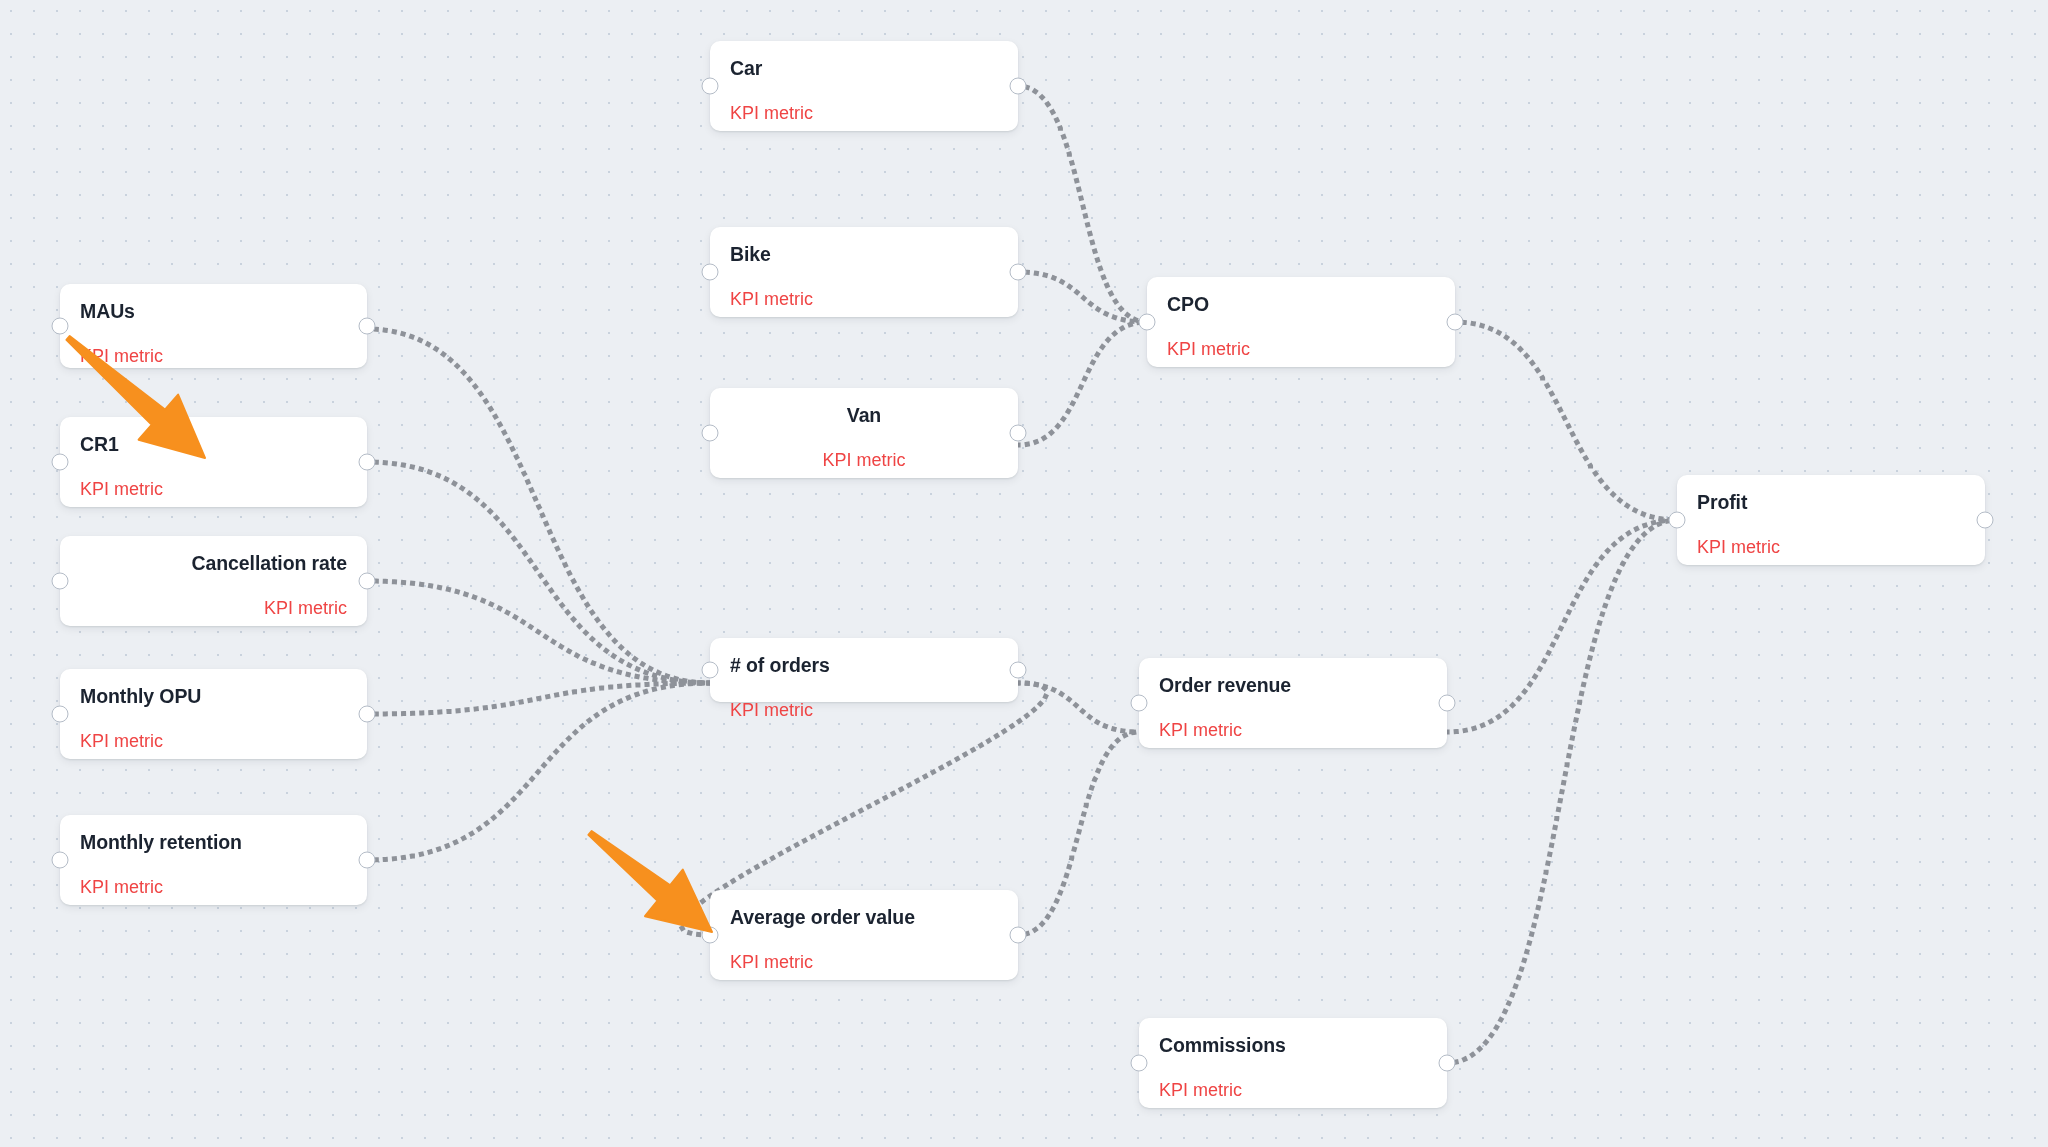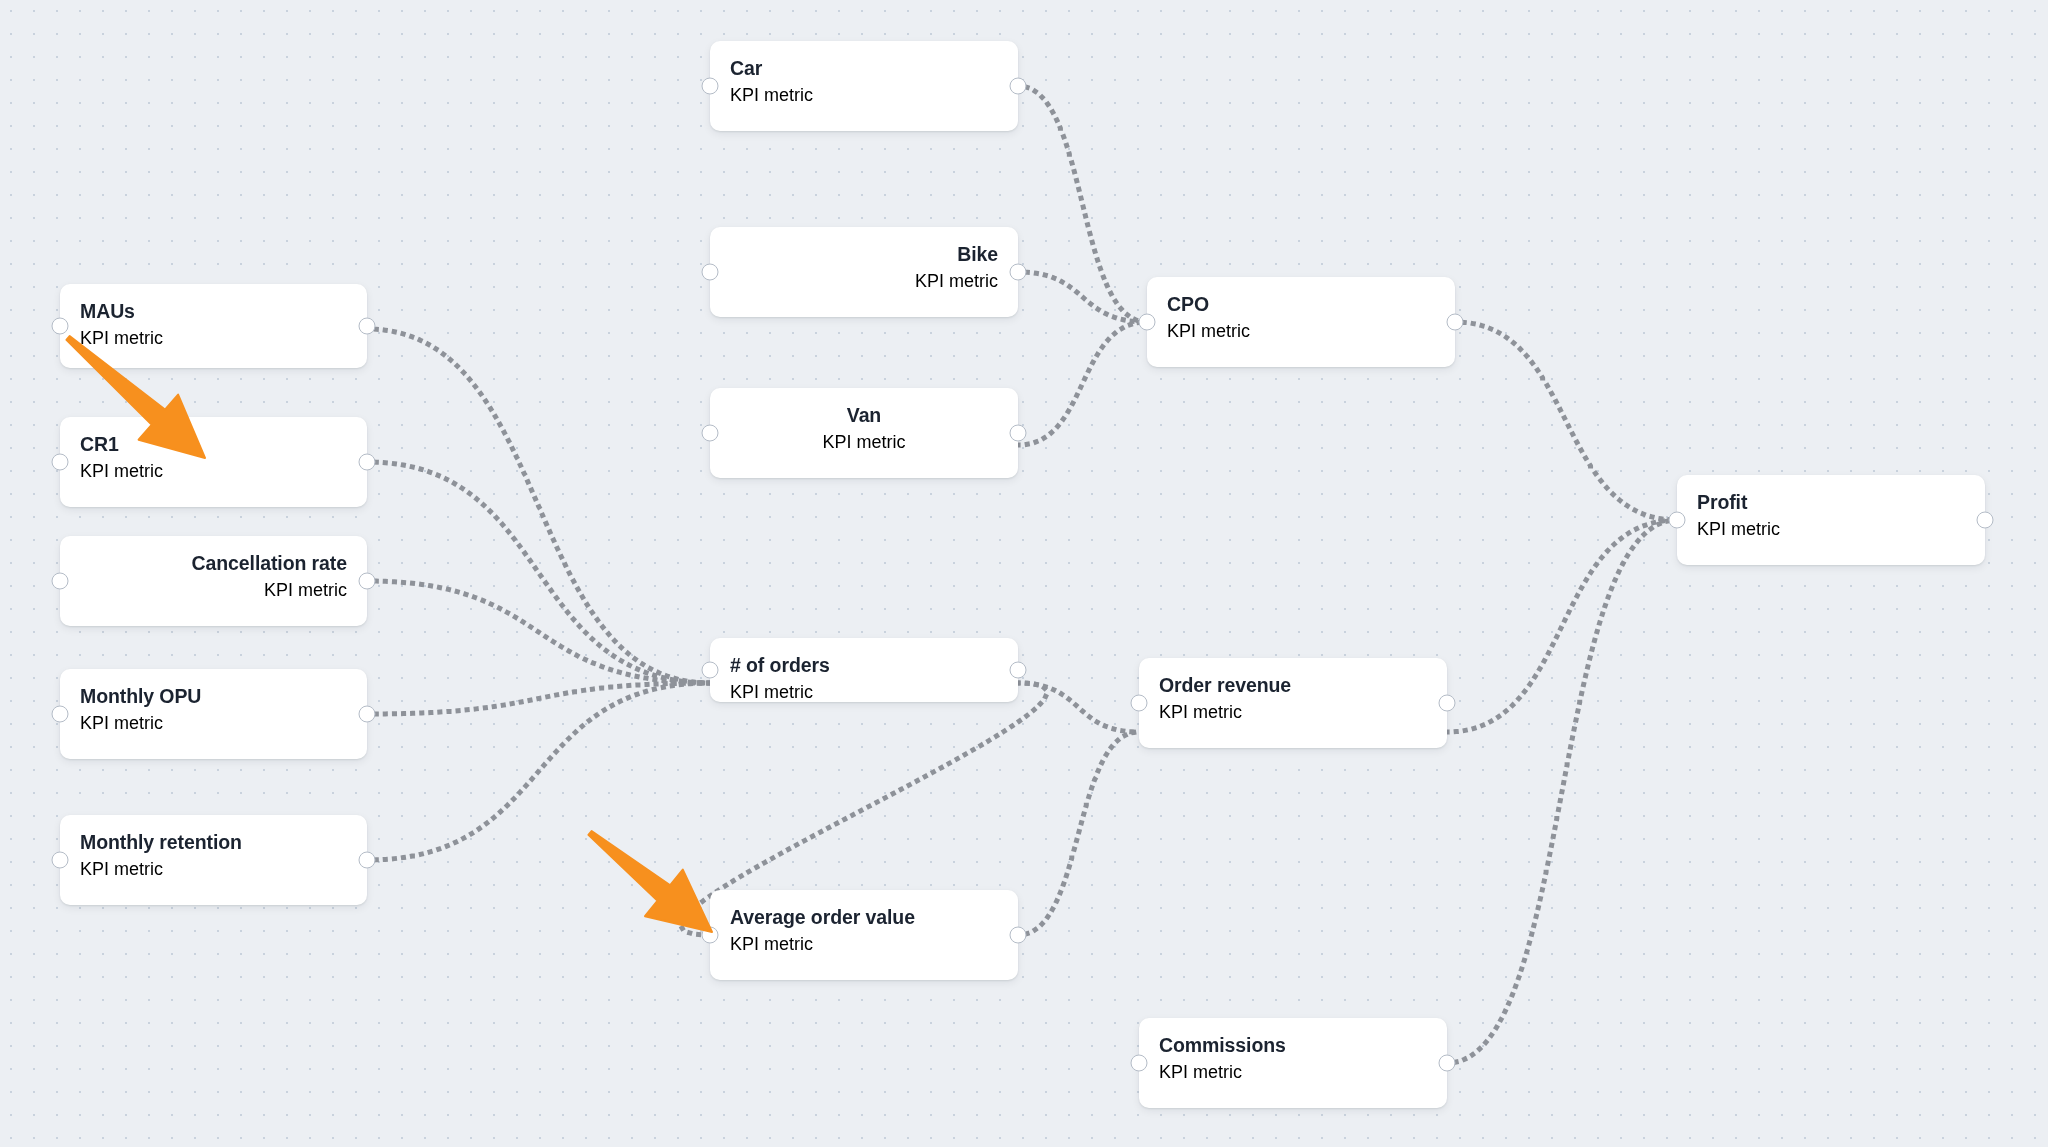--- a/index.html
+++ b/index.html
@@ -41,23 +41,23 @@
     font-size: 19.5px;
     font-weight: bold;
     color: #1b2330;
     letter-spacing: -0.1px;
     line-height: 22px;
     white-space: nowrap;
   }
   .node-subtitle {
     font-size: 18px;
     font-weight: normal;
-    color: #000000;
+    color: #ef4444;
     line-height: 22px;
-    margin-top: 5px;
+    margin-top: 23px;
     white-space: nowrap;
   }
   .handle {
     position: absolute;
     width: 17px;
     height: 17px;
     border-radius: 50%;
     background: #ffffff;
     border: 1.6px solid #b4bcc7;
     box-sizing: border-box;
@@ -123,21 +123,21 @@
         <div class="node-subtitle">KPI metric</div>
         <div class="handle left"></div>
         <div class="handle right"></div>
       </div>
       <div class="node" style="left: 710px; top: 41px; width: 308px; height: 90px;">
         <div class="node-title">Car</div>
         <div class="node-subtitle">KPI metric</div>
         <div class="handle left"></div>
         <div class="handle right"></div>
       </div>
-      <div class="node" style="left: 710px; top: 227px; width: 308px; height: 90px; text-align: right;">
+      <div class="node" style="left: 710px; top: 227px; width: 308px; height: 90px;">
         <div class="node-title">Bike</div>
         <div class="node-subtitle">KPI metric</div>
         <div class="handle left"></div>
         <div class="handle right"></div>
       </div>
       <div class="node" style="left: 710px; top: 388px; width: 308px; height: 90px; text-align: center;">
         <div class="node-title">Van</div>
         <div class="node-subtitle">KPI metric</div>
         <div class="handle left"></div>
         <div class="handle right"></div>

